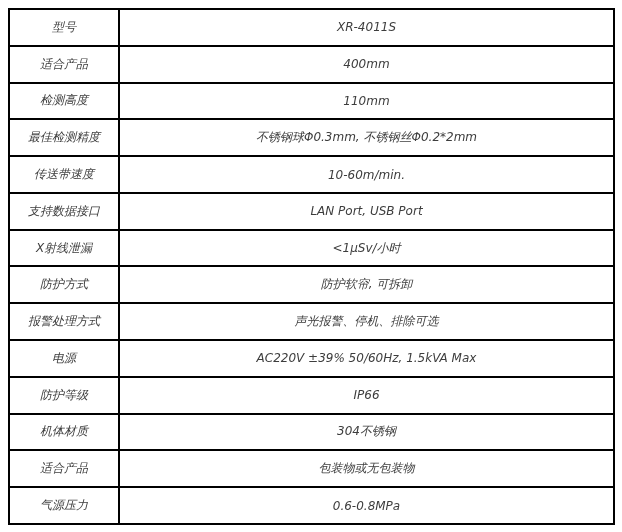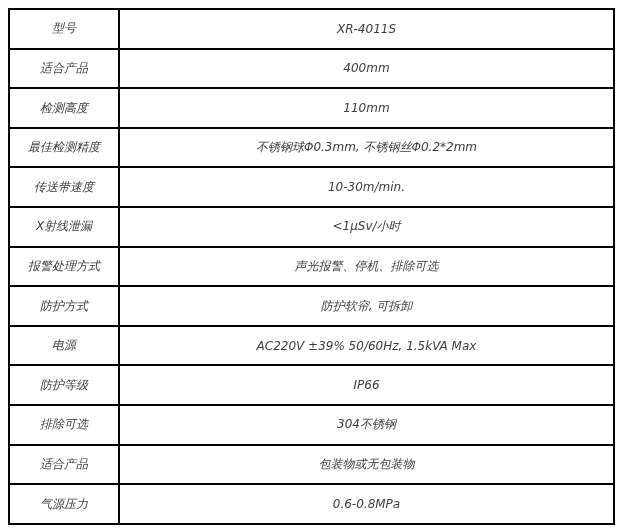--- a/index.html
+++ b/index.html
@@ -65,44 +65,48 @@
         <tr>
           <th>检测高度</th>
           <td>110mm</td>
         </tr>
         <tr>
           <th>最佳检测精度</th>
           <td>不锈钢球Φ0.3mm, 不锈钢丝Φ0.2*2mm</td>
         </tr>
         <tr>
           <th>传送带速度</th>
-          <td>10-30m/min.</td>
+          <td>10-60m/min.</td>
+        </tr>
+        <tr>
+          <th>支持数据接口</th>
+          <td>LAN Port, USB Port</td>
         </tr>
         <tr>
           <th>X射线泄漏</th>
           <td>&lt;1μSv/小时</td>
         </tr>
         <tr>
+          <th>防护方式</th>
+          <td>防护软帘, 可拆卸</td>
+        </tr>
+        <tr>
           <th>报警处理方式</th>
           <td>声光报警、停机、排除可选</td>
-        </tr>
-        <tr>
-          <th>防护方式</th>
-          <td>防护软帘, 可拆卸</td>
         </tr>
         <tr>
           <th>电源</th>
           <td>AC220V ±39%  50/60Hz,  1.5kVA Max</td>
         </tr>
         <tr>
           <th>防护等级</th>
           <td>IP66</td>
         </tr>
         <tr>
-          <th>排除可选</th>
+          <th>机体材质</th>
           <td>304不锈钢</td>
         </tr>
         <tr>
           <th>适合产品</th>
           <td>包装物或无包装物</td>
         </tr>
         <tr>
           <th>气源压力</th>
           <td>0.6-0.8MPa</td>
         </tr>

